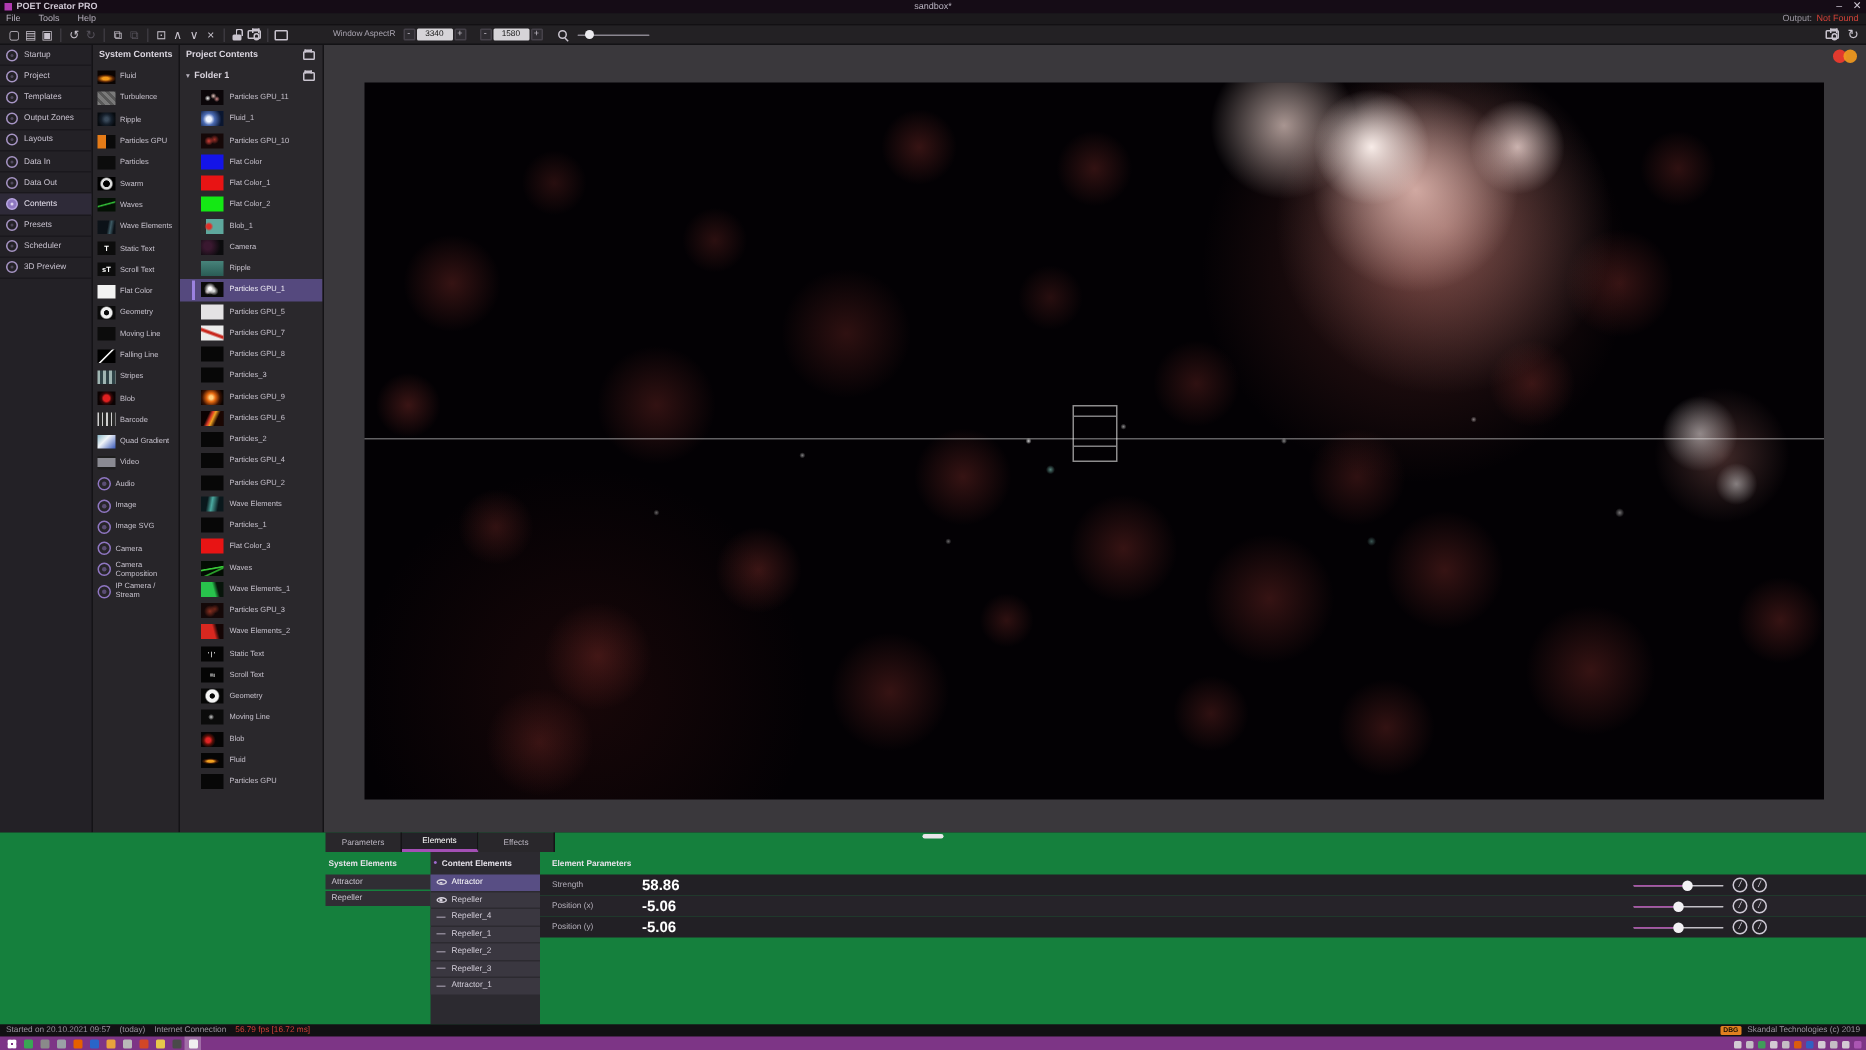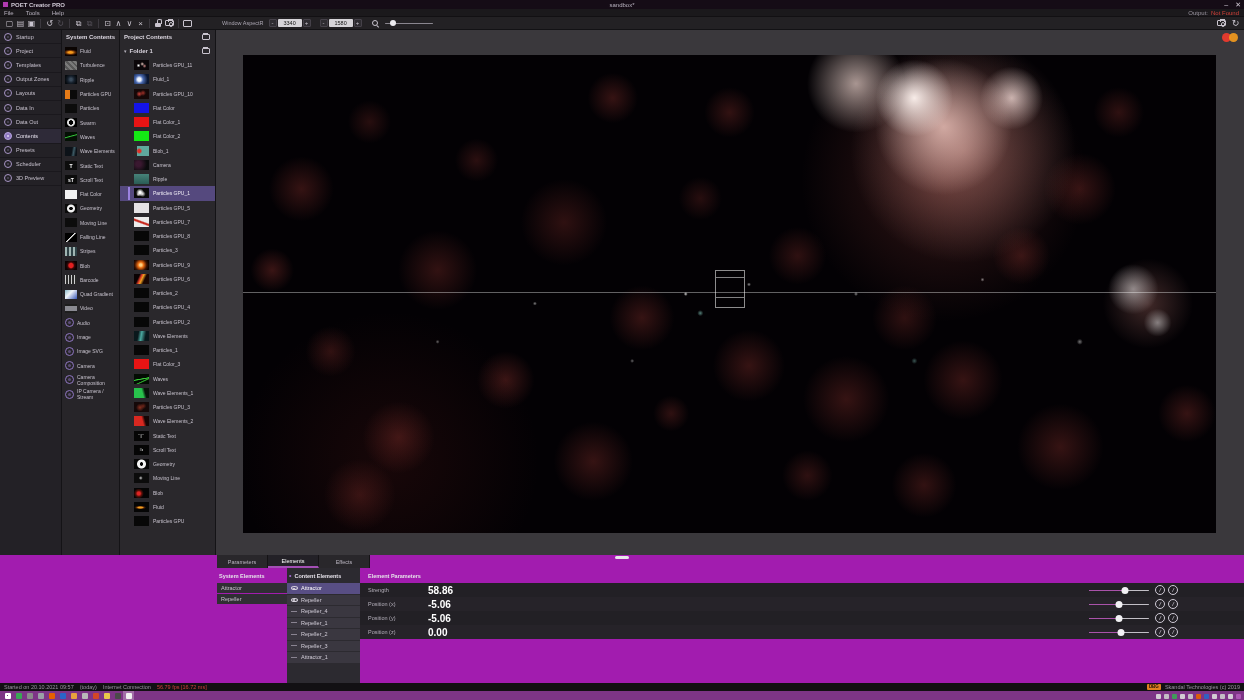--- a/index.html
+++ b/index.html
@@ -193,21 +193,21 @@
       radial-gradient(circle 2px at 40% 64%, rgba(255,255,255,.4), transparent 100%),
       radial-gradient(circle 3px at 47% 54%, rgba(150,230,215,.55), transparent 100%),
       radial-gradient(circle 3px at 69% 64%, rgba(140,210,200,.4), transparent 100%);
   }
   .cross-line { position:absolute; left:0; right:0; top:237px; height:1px; background:rgba(255,255,255,.38); }
   .sel-rect { position:absolute; left:472px; top:215px; width:30px; height:38px; border:1px solid rgba(255,255,255,.55); }
   .sel-rect::before { content:""; position:absolute; left:0; right:0; top:6px; border-top:1px solid rgba(255,255,255,.5); }
   .sel-rect::after { content:""; position:absolute; left:0; right:0; bottom:9px; border-top:1px solid rgba(255,255,255,.5); }
 
   
-  .bottom { height:128px; background:#a21caf; flex:none; position:relative; display:flex; flex-direction:column; }
+  .bottom { height:128px; background:#15803d; flex:none; position:relative; display:flex; flex-direction:column; }
   .drag-handle { position:absolute; top:1px; left:50%; transform:translateX(-50%); width:14px; height:2.5px;
     background:#e8e6ea; border-radius:1.5px; }
   .tabs { height:13px; display:flex; padding-left:217px; flex:none; }
   .tab { width:51px; height:13px; background:#29272b; border-right:1px solid #151316; color:#bab5c0;
     font-size:5.5px; display:flex; align-items:center; justify-content:center; }
   .tab.active { background:#232127; color:#fff; border-bottom:2px solid #a34fb5; }
   .panel-body { flex:1; display:flex; padding-left:217px; position:relative; }
   .col-sys { width:70px; flex:none; }
   .col-head { height:15px; display:flex; align-items:center; font-size:5.5px; font-weight:bold; color:#e6e2ea; gap:3px; padding:0 2px; }
   .col-head .pdot { color:#a06ad0; font-size:7px; }
@@ -731,33 +731,20 @@
               <span class="slider">
                 <span class="track"></span>
                 <span class="fill" style="width: 50%;"></span>
                 <span class="knob" style="left: 50%;"></span>
               </span>
               <span class="pbtns">
                 <span class="pbtn">/</span>
                 <span class="pbtn">/</span>
               </span>
             </div>
-            <div class="param-row">
-              <span class="param-label">Position (z)</span>
-              <span class="param-value">0.00</span>
-              <span class="slider">
-                <span class="track"></span>
-                <span class="fill" style="width: 53%;"></span>
-                <span class="knob" style="left: 53%;"></span>
-              </span>
-              <span class="pbtns">
-                <span class="pbtn">/</span>
-                <span class="pbtn">/</span>
-              </span>
-            </div>
           </div>
       </div>
     </div>
   </div>
 
   <div class="statusbar">
     <span>Started on 20.10.2021 09:57</span>
     <span>(today)</span>
     <span>Internet Connection</span>
     <span class="fps">56.79 fps [16.72 ms]</span>

